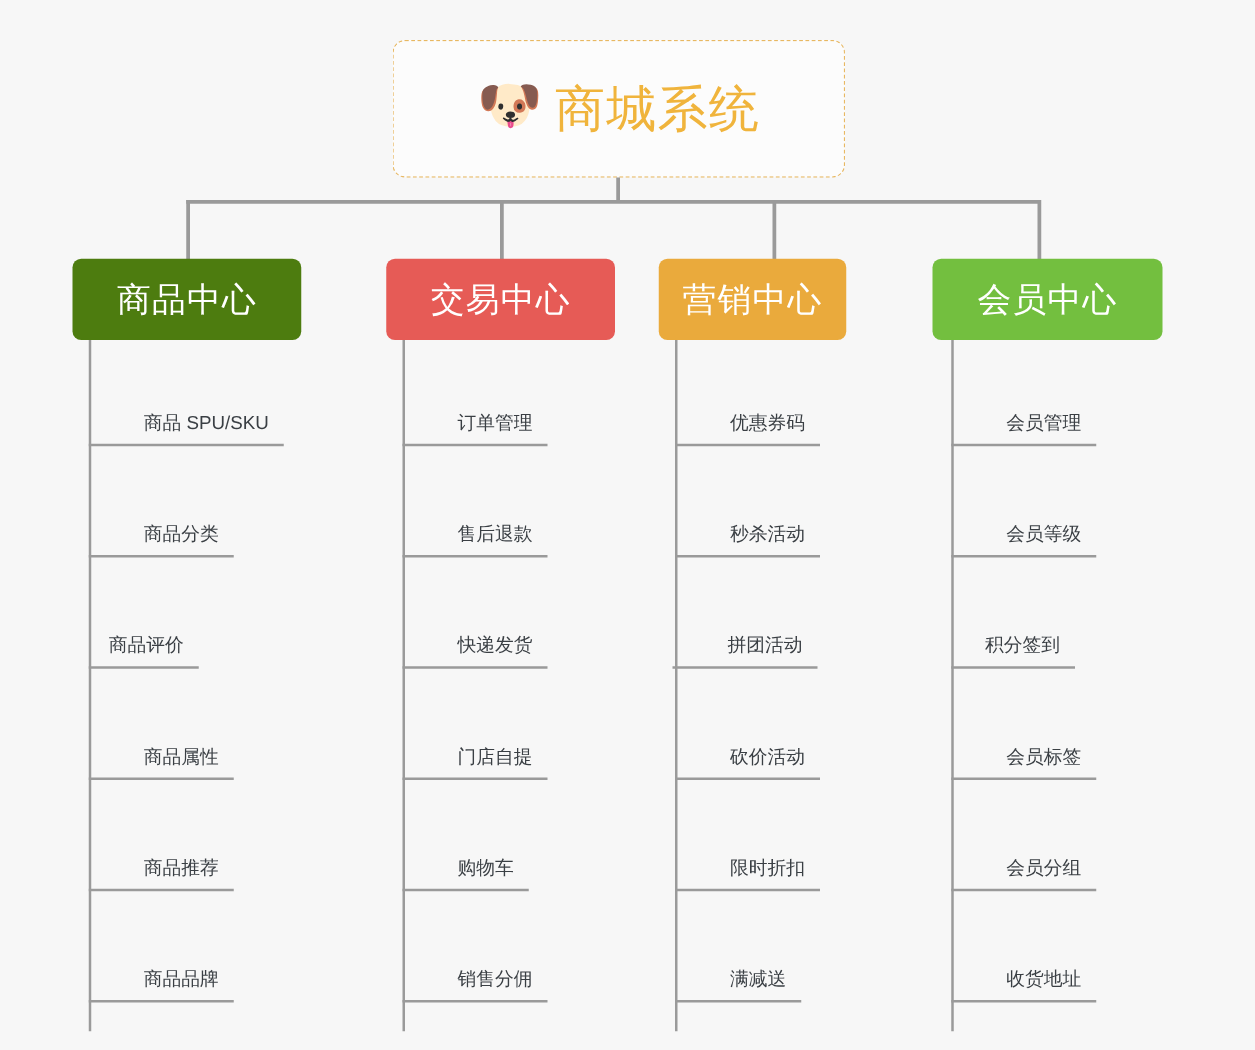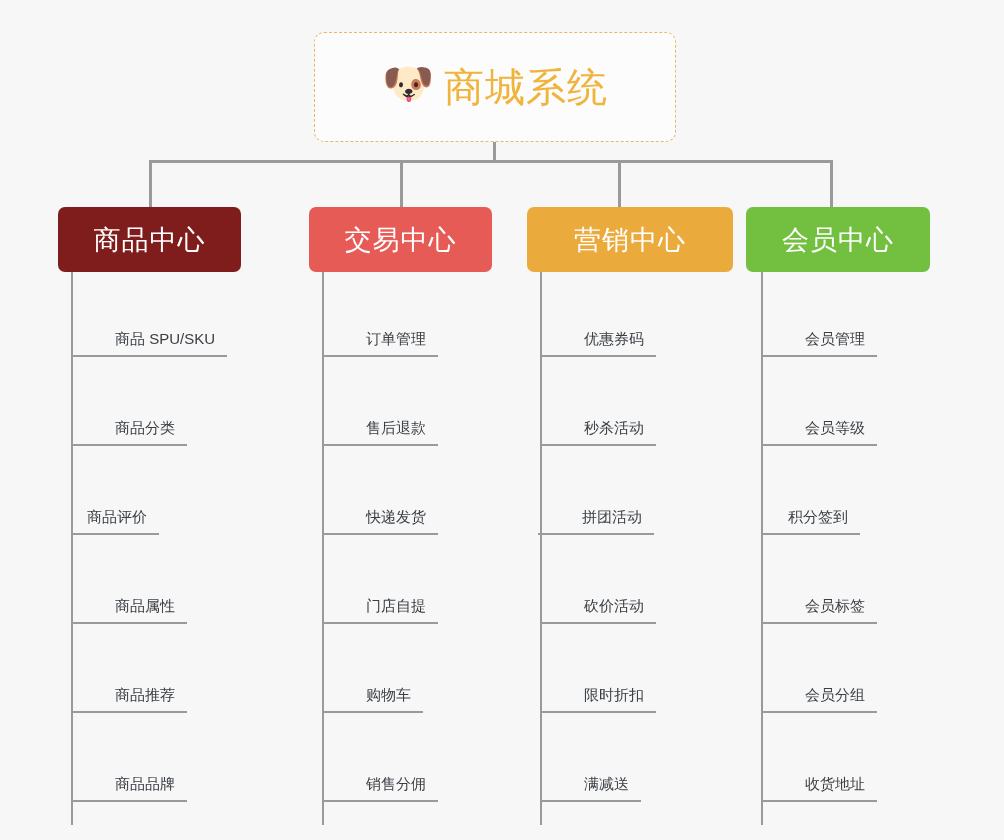--- a/index.html
+++ b/index.html
@@ -127,21 +127,21 @@
 
   <div class="root-node" style="border-color: rgb(232, 184, 98);">
     <span class="root-emoji">🐶</span>
     <span class="root-title" style="color: rgb(240, 180, 60);">商城系统</span>
   </div>
 
   <div class="conn conn-stem-root" style="background: rgb(154, 154, 154);"></div>
   <div class="conn conn-bus" style="background: rgb(154, 154, 154);"></div>
 
   <div class="conn conn-drop" style="left: 149px; background: rgb(154, 154, 154);"></div>
-  <div class="cat-box" style="left: 58px; width: 183px; background: #7f1d1d;">
+  <div class="cat-box" style="left: 58px; width: 183px; background: #4d7c0f;">
     <span>商品中心</span>
   </div>
   <div class="column" style="left:71px;">
     <div class="col-rail" style="height: 553px; background: rgb(154, 154, 154);"></div>
     <div class="leaf" style="top:0px;">
         <span class="leaf-text" style="border-bottom-color: rgb(154, 154, 154);">商品 SPU/SKU</span>
       </div>
     <div class="leaf" style="top:89px;">
         <span class="leaf-text" style="border-bottom-color: rgb(154, 154, 154);">商品分类</span>
       </div>
@@ -179,21 +179,21 @@
       </div>
     <div class="leaf" style="top:356px;">
         <span class="leaf-text" style="border-bottom-color: rgb(154, 154, 154);">购物车</span>
       </div>
     <div class="leaf" style="top:445px;">
         <span class="leaf-text" style="border-bottom-color: rgb(154, 154, 154);">销售分佣</span>
       </div>
   </div>
 
   <div class="conn conn-drop" style="left: 618px; background: rgb(154, 154, 154);"></div>
-  <div class="cat-box" style="left: 527px; width: 206px; background: rgb(234, 170, 60);">
+  <div class="cat-box" style="left: 527px; width: 150px; background: rgb(234, 170, 60);">
     <span>营销中心</span>
   </div>
   <div class="column" style="left:540px;">
     <div class="col-rail" style="height: 553px; background: rgb(154, 154, 154);"></div>
     <div class="leaf" style="top:0px;">
         <span class="leaf-text" style="border-bottom-color: rgb(154, 154, 154);">优惠券码</span>
       </div>
     <div class="leaf" style="top:89px;">
         <span class="leaf-text" style="border-bottom-color: rgb(154, 154, 154);">秒杀活动</span>
       </div>

